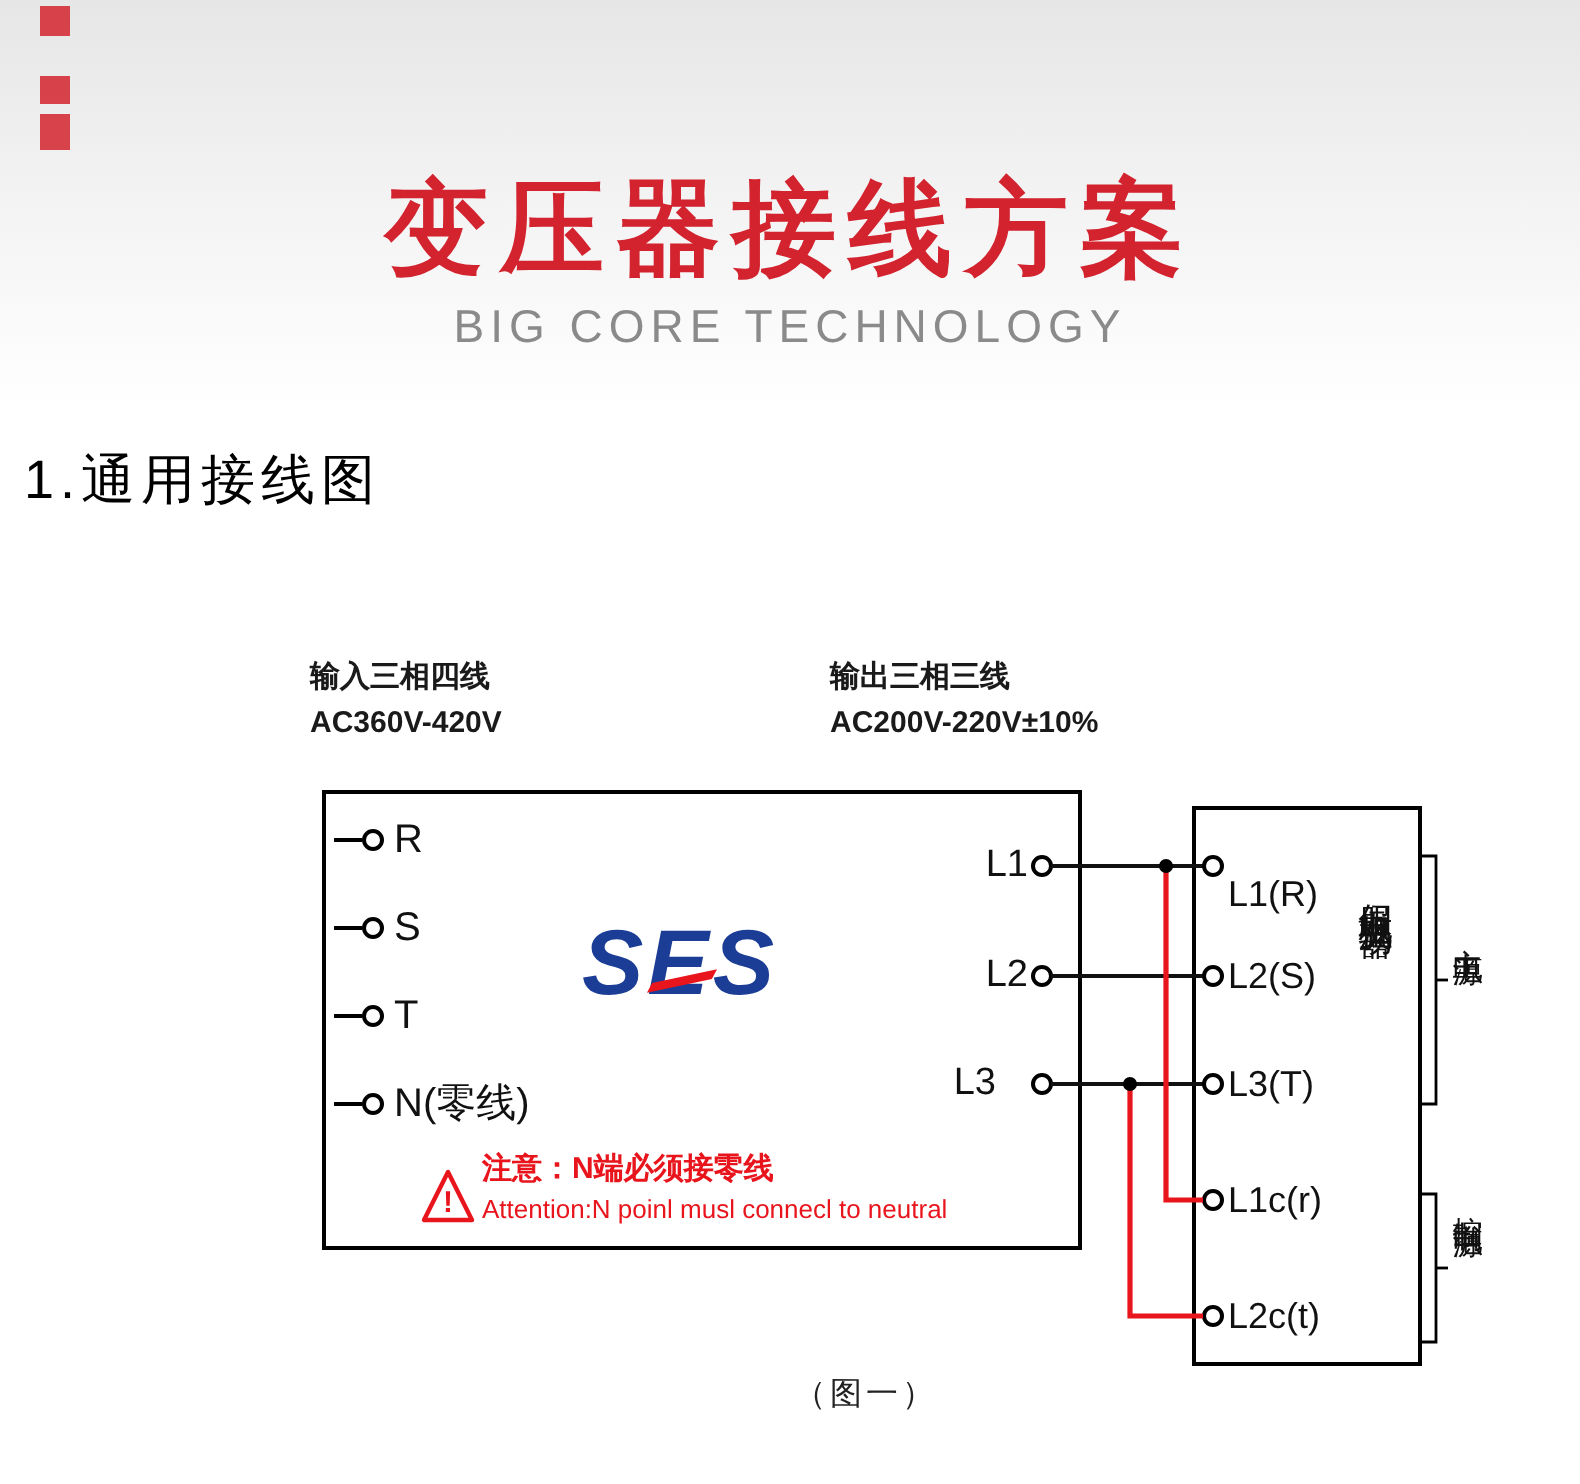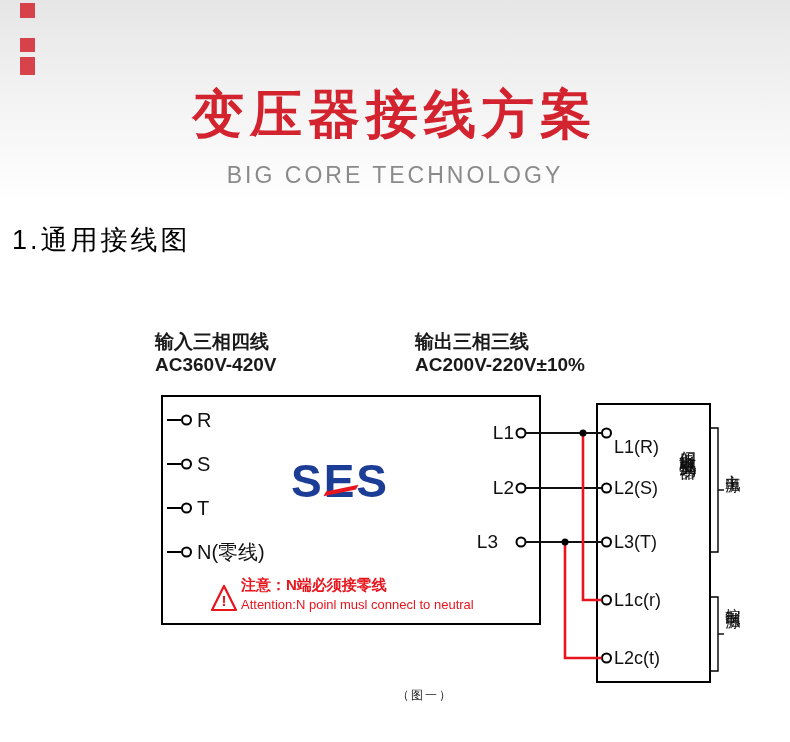--- a/index.html
+++ b/index.html
@@ -16,43 +16,43 @@
   
   .header{
     position:absolute;left:0;top:0;width:790px;height:205px;
     background:linear-gradient(180deg,#e6e6e6 0%,#f2f2f2 45%,#ffffff 100%);
   }
   .title{
     padding-top:80px;text-align:center;font-size:52px;font-weight:700;
     letter-spacing:6px;color:var(--title-red);
   }
   .subtitle{
-    margin-top:12px;text-align:center;font-size:23px;font-weight:500;
+    text-align:center;font-size:23px;font-weight:500;
     letter-spacing:3px;color:var(--subtitle-gray);
   }
   .mark{position:absolute;background:var(--title-red);opacity:.85;}
   .m1{left:20px;top:3px;width:15px;height:15px;}
   .m2{left:20px;top:38px;width:15px;height:14px;}
   .m3{left:20px;top:57px;width:15px;height:18px;}
 
   .lbl{position:absolute;white-space:nowrap;z-index:2;line-height:1.25;}
   .section-heading{left:12px;top:224px;font-size:27px;font-weight:500;letter-spacing:3px;color:#000;}
-  .spec{font-size:19px;font-weight:600;color:#1a1a1a;}
+  .spec{font-size:15px;font-weight:600;color:#1a1a1a;}
   .term-lbl{font-size:20px;font-weight:500;line-height:26px;}
   .lout{width:42px;text-align:right;font-size:19px;font-weight:500;line-height:24px;}
   .srv{font-size:18px;font-weight:500;line-height:24px;}
   .vtext{writing-mode:vertical-rl;text-orientation:upright;letter-spacing:2px;}
   .warn1{font-size:15px;font-weight:700;color:var(--wire-red);}
   .warn2{font-size:13px;font-weight:400;color:var(--wire-red);}
-  .caption{font-size:12px;letter-spacing:2px;color:#222;}
+  .caption{font-size:16px;letter-spacing:2px;color:#222;}
 
   
   .logo{position:absolute;left:291px;top:458px;z-index:2;}
   .logo-text{
-    font-weight:800;font-size:46px;line-height:1;
+    font-style:italic;font-weight:800;font-size:46px;line-height:1;
     color:var(--logo-blue);letter-spacing:2px;
   }
   .logo-swoosh{
     position:absolute;left:36px;top:30px;width:28px;height:5px;
     background:var(--wire-red);transform:skewX(-38deg) rotate(-14deg);
   }
 
   
   .overlay{position:absolute;left:0;top:0;z-index:1;pointer-events:none;}
   .box{fill:#fff;stroke:#000;stroke-width:2;}

